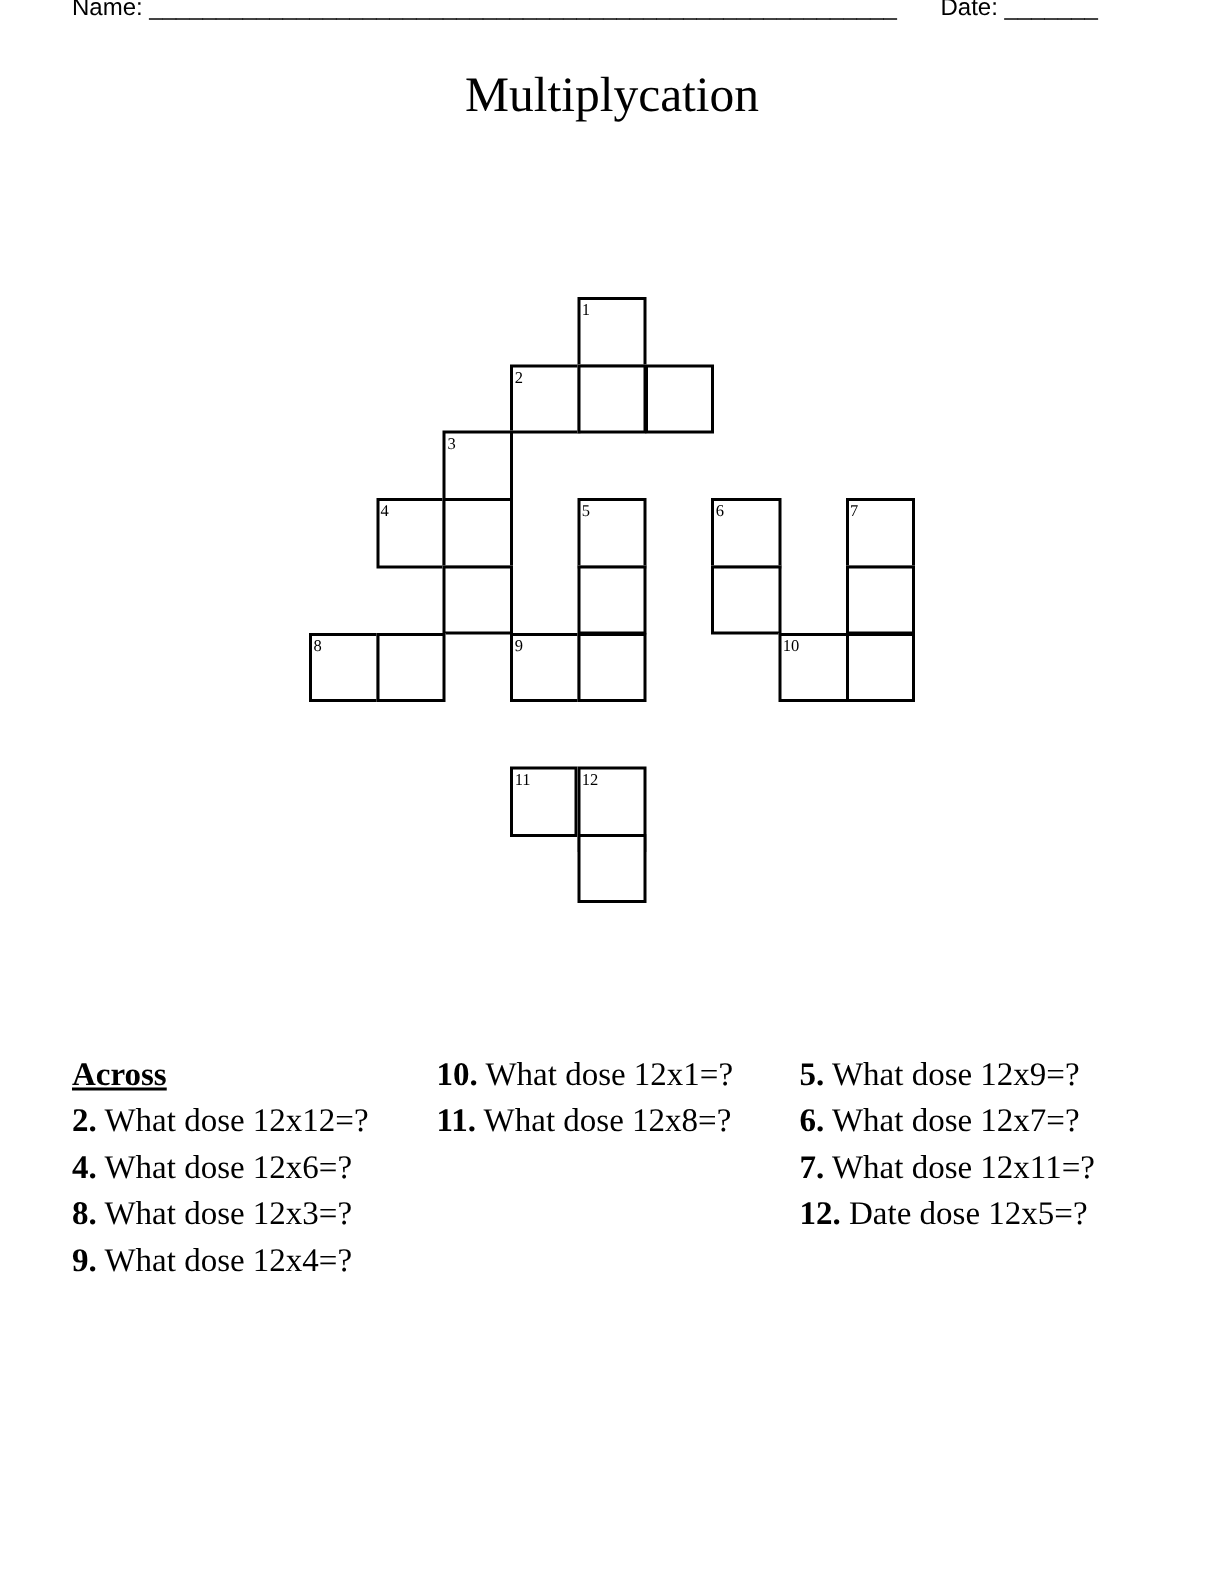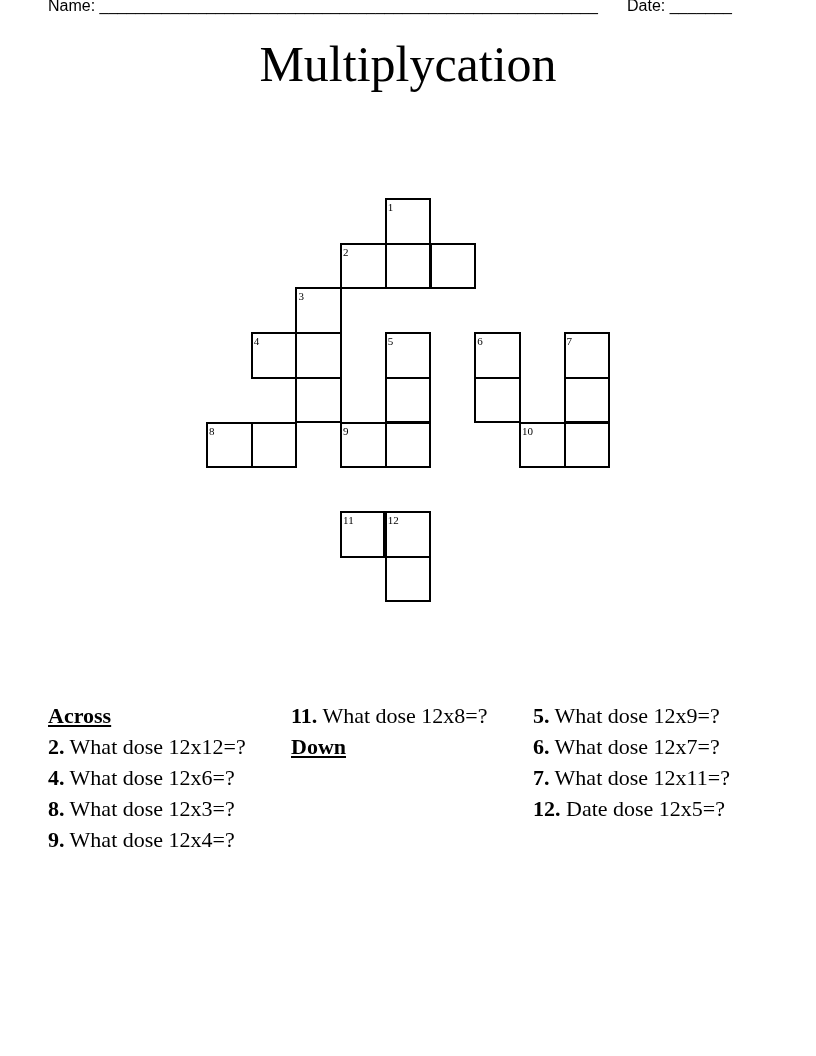--- a/index.html
+++ b/index.html
@@ -1,19 +1,19 @@
 <!DOCTYPE html>
 <html><head>
   <meta charset="utf-8">
   <style>
     html, body { margin: 0; padding: 0; background: #fff; }
     body { width: 816px; height: 1056px; position: relative; overflow: hidden; color: #000; }
     .hdr { position: absolute; top: -3px; font-family: "Liberation Sans", sans-serif; font-size: 16px; white-space: nowrap; }
     .title { position: absolute; top: 34px; left: 0; width: 816px; text-align: center;
-             font-family: "Liberation Serif", serif; font-size: 50px; line-height: 60px; }
+             font-family: "Liberation Serif", serif; font-size: 33px; line-height: 60px; }
     .grid { position: absolute; left: 0; top: 0; width: 816px; height: 1056px; pointer-events: none; }
     .cell { position: absolute; width: 44.7px; height: 44.7px; box-sizing: border-box;
             border: 2px solid #000; background: #fff; pointer-events: auto; }
     .num { position: absolute; left: 1px; top: 1px; font-family: "Liberation Serif", serif; font-size: 11px; line-height: 12px; }
     .clues { position: absolute; top: 703px; font-family: "Liberation Serif", serif; font-size: 22px; line-height: 25px; }
     .clue { margin-bottom: 6px; }
     .clue b { font-weight: bold; }
     .sect { font-weight: bold; text-decoration: underline; margin-bottom: 6px; }
   </style>
 </head>
@@ -75,22 +75,22 @@
 
 <div class="clues" style="left:48px; width:200px;">
   <div class="sect">Across</div>
   <div class="clue"><b>2.</b> <span>What dose 12x12=?</span></div>
   <div class="clue"><b>4.</b> <span>What dose 12x6=?</span></div>
   <div class="clue"><b>8.</b> <span>What dose 12x3=?</span></div>
   <div class="clue"><b>9.</b> <span>What dose 12x4=?</span></div>
 </div>
 
 <div class="clues" style="left:291px; width:200px;">
+  <div class="clue"><b>10.</b> <span>What dose 12x1=?</span></div>
   <div class="clue"><b>11.</b> <span>What dose 12x8=?</span></div>
-  <div class="sect">Down</div>
 </div>
 
 <div class="clues" style="left:533px; width:200px;">
   <div class="clue"><b>5.</b> <span>What dose 12x9=?</span></div>
   <div class="clue"><b>6.</b> <span>What dose 12x7=?</span></div>
   <div class="clue"><b>7.</b> <span>What dose 12x11=?</span></div>
   <div class="clue"><b>12.</b> <span>Date dose 12x5=?</span></div>
 </div>
 
 </body></html>

